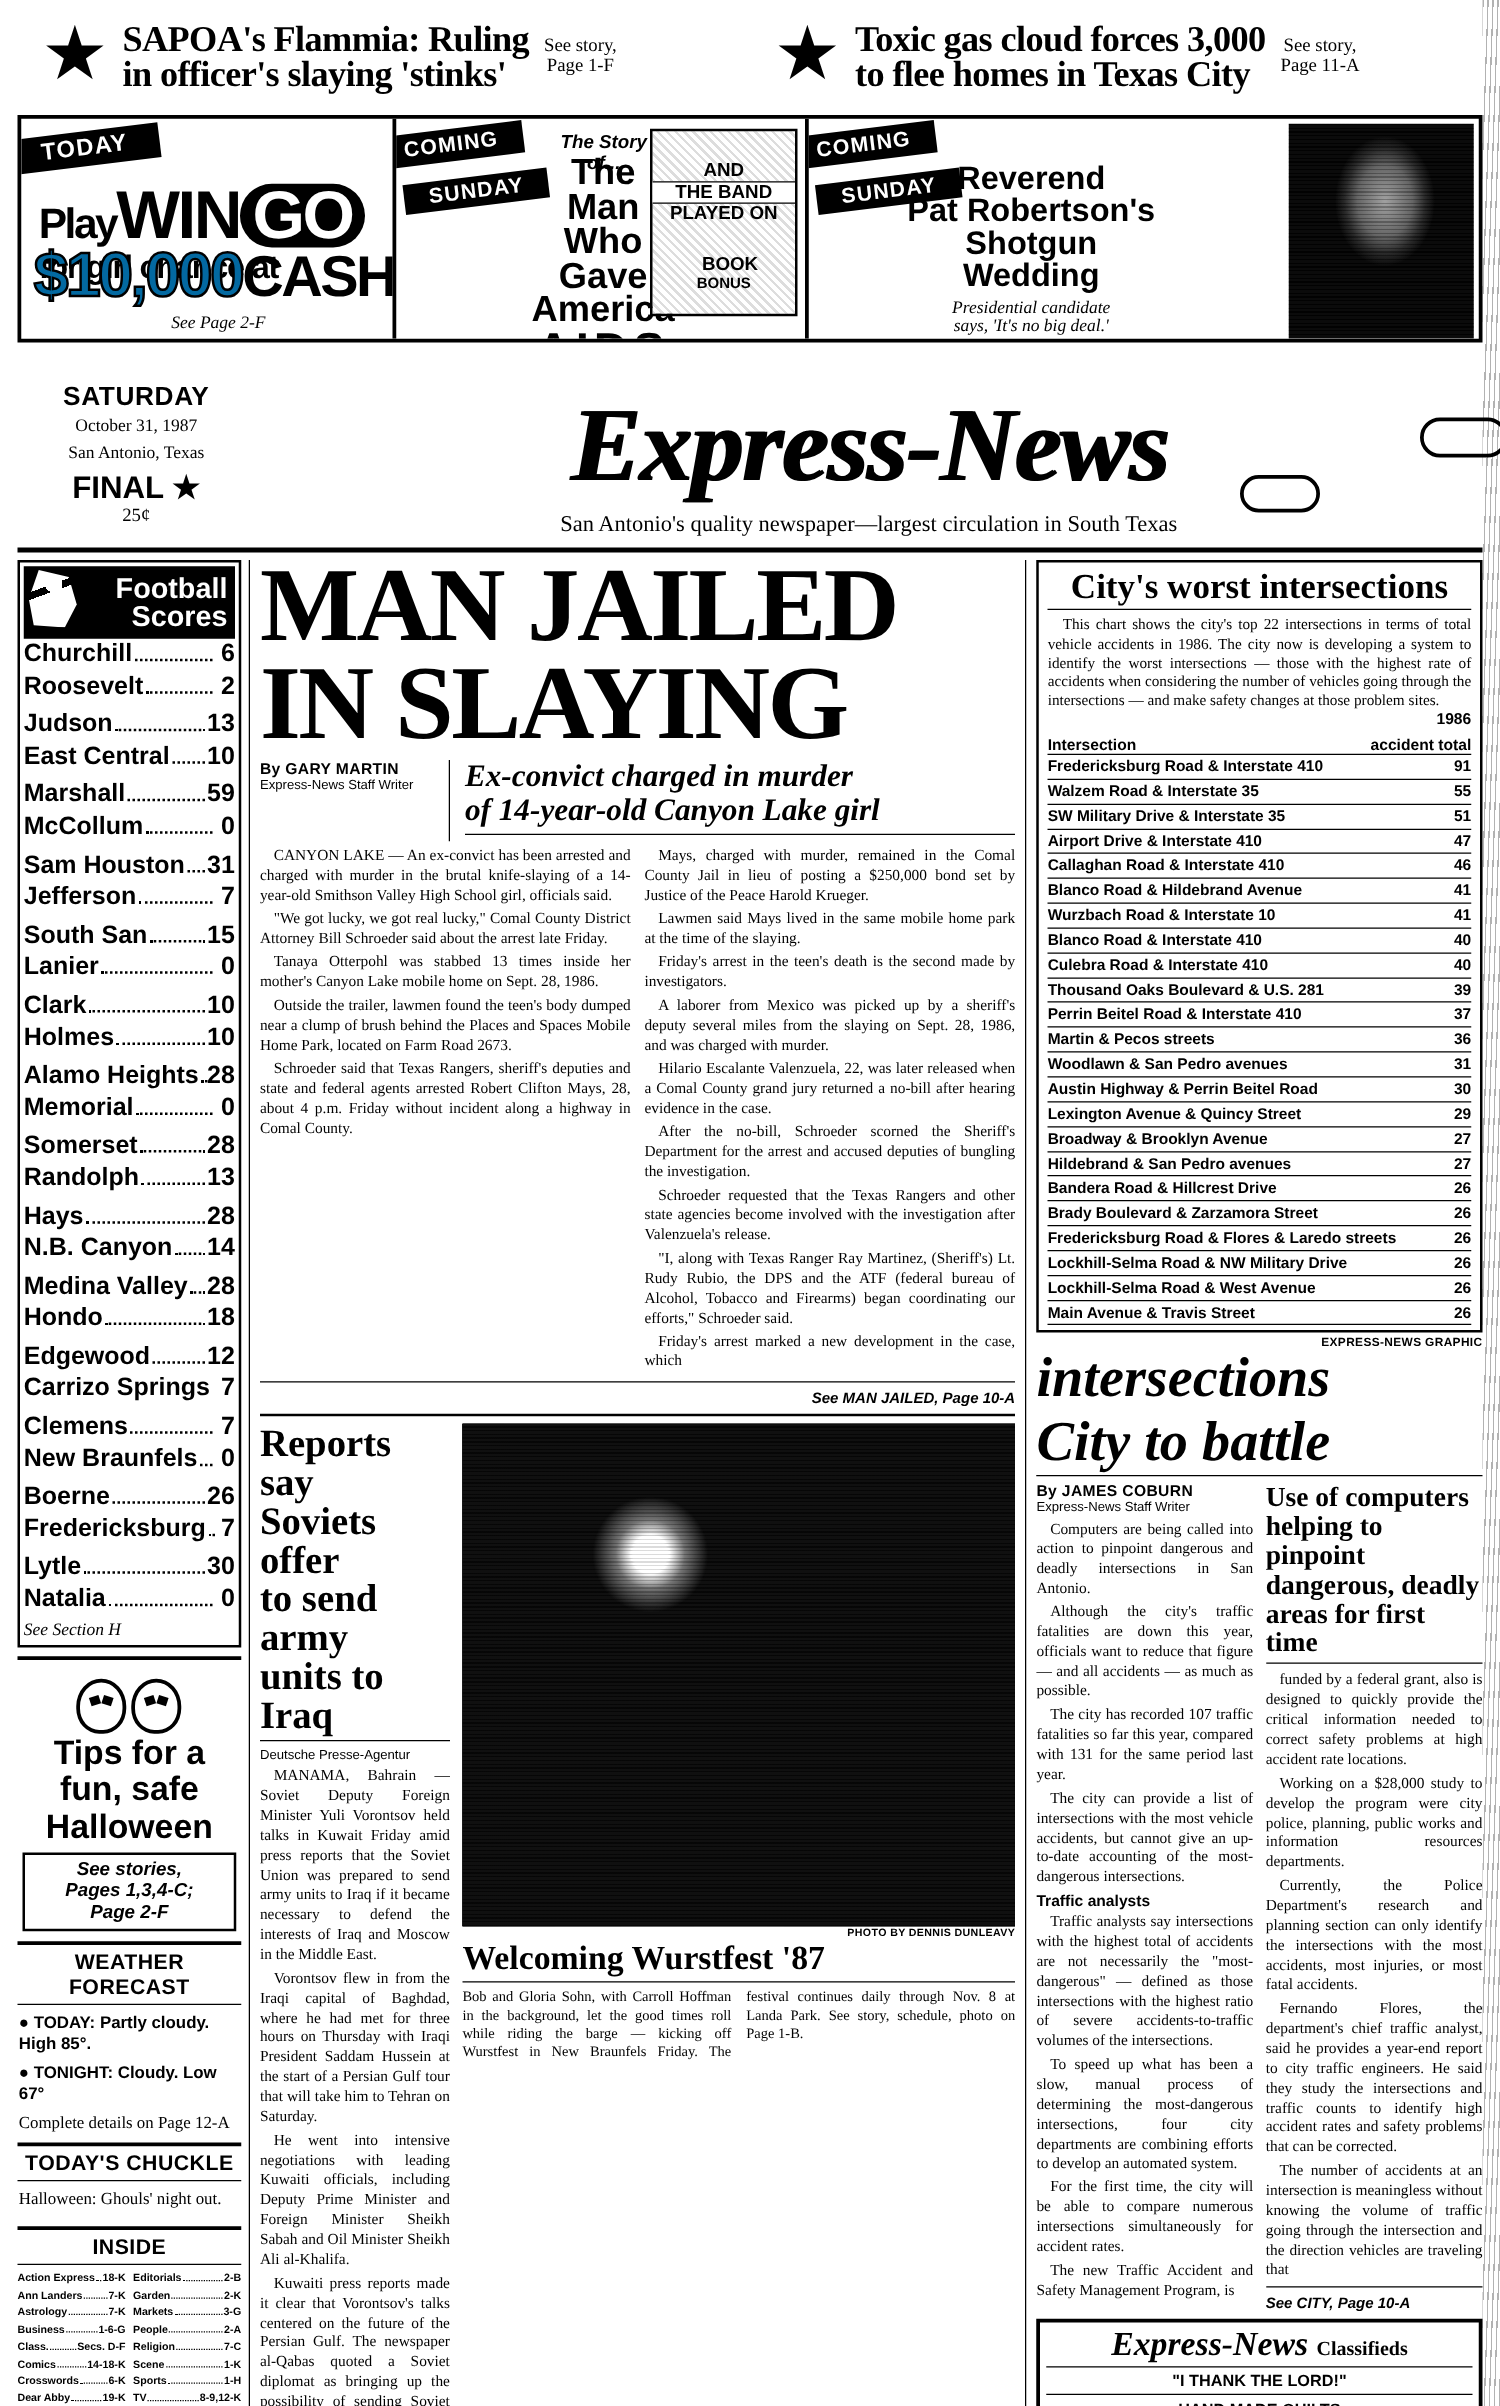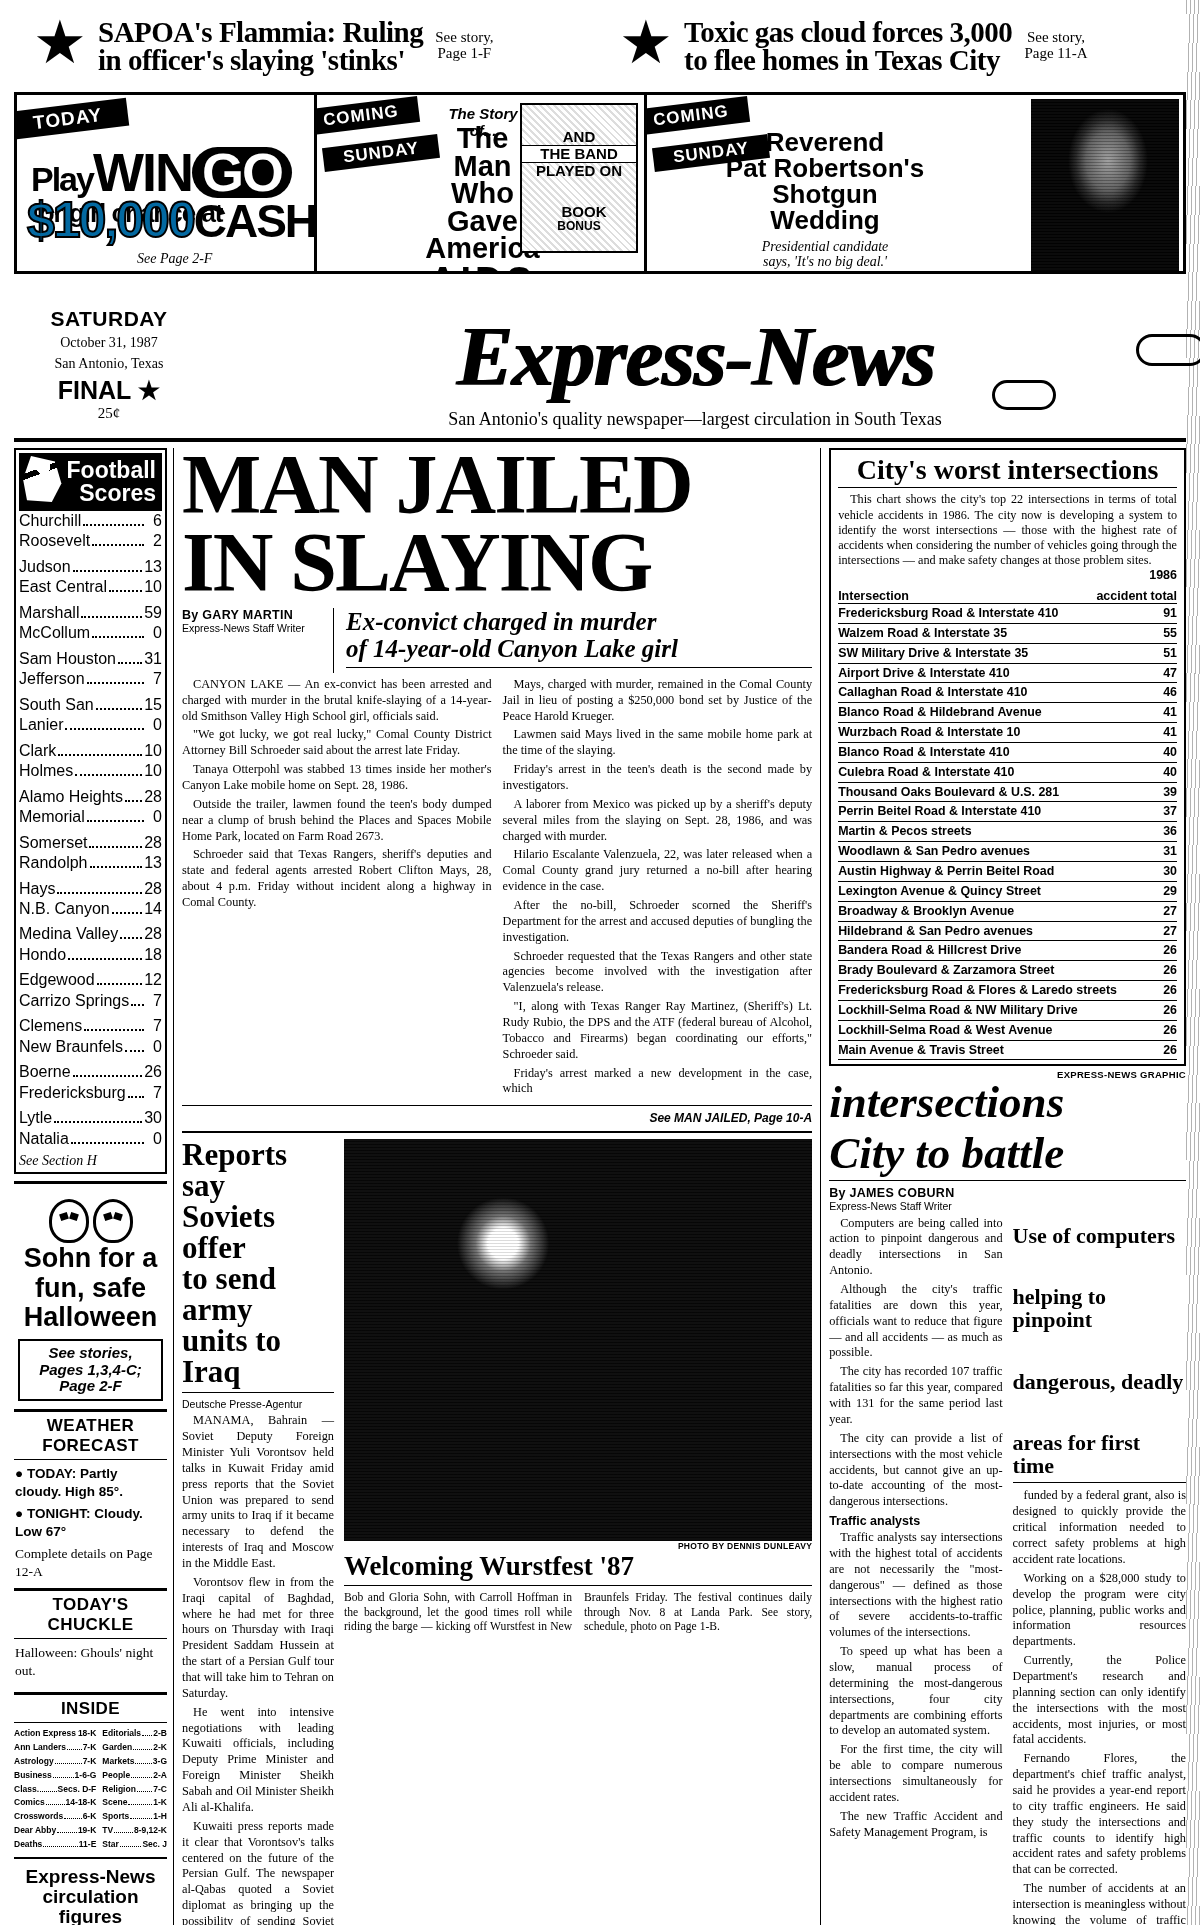--- a/index.html
+++ b/index.html
@@ -144,21 +144,21 @@
     font-weight:bold; font-size:23px; line-height:1.0; padding:6px 6px 6px 44px;
     position:relative; text-align:right;
   }
   .fb-head:before{
     content:""; position:absolute; left:4px; top:3px; width:40px; height:46px;
     background:
       radial-gradient(circle at 50% 24%, #fff 0 7px, transparent 7px),
       linear-gradient(160deg,#fff 30%, #000 30% 40%, #fff 40%);
     clip-path:polygon(20% 0,80% 12%,96% 60%,72% 100%,10% 96%,0 50%);
   }
-  .fb-list { font-family:"Liberation Sans", sans-serif; font-weight:normal; font-size:16px; }
+  .fb-list { font-family:"Liberation Sans", sans-serif; font-weight:bold; font-size:20px; }
   .fb-row { display:flex; align-items:baseline; line-height:1.28; }
   .fb-name { white-space:nowrap; }
   .fb-dots { flex:1; border-bottom:2px dotted #000; margin:0 2px 4px 2px; }
   .fb-score { min-width:16px; text-align:right; }
   .fb-gap { height:5px; }
   .fb-see { text-align:left; font-style:italic; font-family:"Liberation Serif",serif; font-size:14px; font-weight:normal; margin-top:4px;}
 
   
   .tips-box { border-top:3px solid #000; margin-top:7px; padding-top:5px; text-align:center; }
   .pump { height:54px; display:flex; justify-content:center; gap:4px; align-items:flex-end; }
@@ -230,21 +230,21 @@
   .ch-yr { text-align:right; font-family:"Liberation Sans", sans-serif; font-weight:bold; font-size:12.5px; padding-right:0; }
   .ch-row { display:flex; border-top:1.4px solid #000; font-family:"Liberation Sans", sans-serif; font-weight:bold; font-size:12.4px; line-height:1.52;}
   .ch-row .c1 { flex:1; white-space:nowrap; overflow:hidden; }
   .ch-row .c2 { width:60px; text-align:right; }
   .ch-row.last { border-bottom:1.4px solid #000; }
   .ch-credit { font-family:"Liberation Sans", sans-serif; font-weight:bold; font-size:9.5px; text-align:right; margin-top:3px; letter-spacing:0.3px;}
 
   
   .h-soviet { font-family:"Liberation Serif", serif; font-weight:bold; font-size:31px; line-height:1.0; }
   .h-city { font-family:"Liberation Serif", serif; font-weight:bold; font-style:italic; font-size:45px; line-height:0.98; }
-  .h-comp { font-family:"Liberation Serif", serif; font-weight:bold; font-size:22px; line-height:1.06;margin-top:38px; }
+  .h-comp { font-family:"Liberation Serif", serif; font-weight:bold; font-size:22px; line-height:1.06; }
   .h-wurst { font-family:"Liberation Serif", serif; font-weight:bold; font-size:27px; line-height:1.0; }
   .subhead-in { font-family:"Liberation Sans", sans-serif; font-weight:bold; font-size:12.5px; margin:4px 0 2px 0;}
 
   
   .photo {
     background:
       repeating-linear-gradient(22deg, rgba(0,0,0,.55) 0 2px, rgba(255,255,255,.5) 2px 5px),
       radial-gradient(ellipse at 40% 30%, #e8e8e8 0%, #8d8d8d 45%, #3b3b3b 100%);
     filter:grayscale(1) contrast(1.3);
     position:relative; overflow:hidden;
@@ -543,21 +543,21 @@
             </div>
           </div>
         <div class="fb-see">See Section H</div>
       </div>
 
       <div class="tips-box">
         <div class="pump">
             <i></i>
             <i></i>
           </div>
-        <div class="tips-title">Sohn for a</div>
+        <div class="tips-title">Tips for a</div>
         <div class="tips-title">fun, safe</div>
         <div class="tips-title">Halloween</div>
         <div class="tips-see">
           <div>See stories,</div>
           <div>Pages 1,3,4-C;</div>
           <div>Page 2-F</div>
         </div>
       </div>
 
       <div class="sec-title">WEATHER FORECAST</div>

